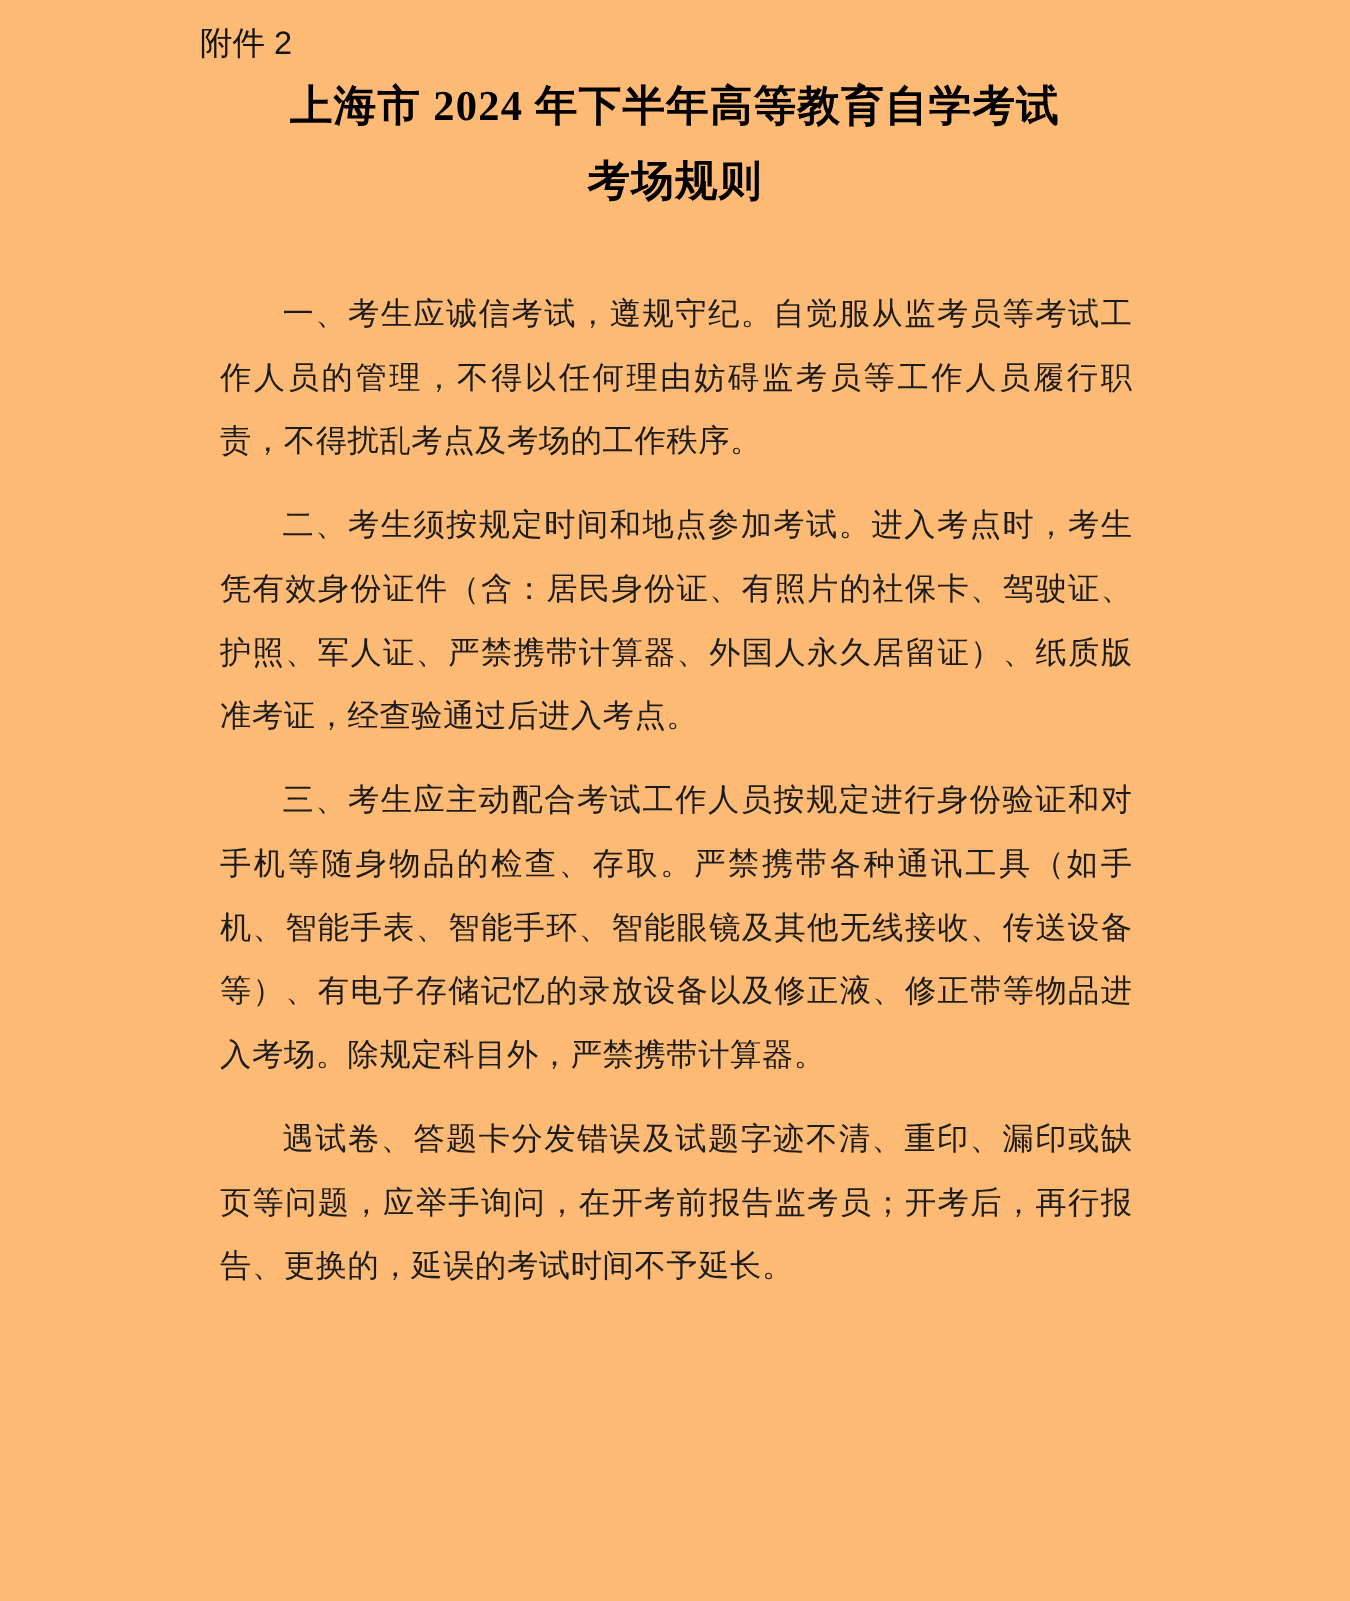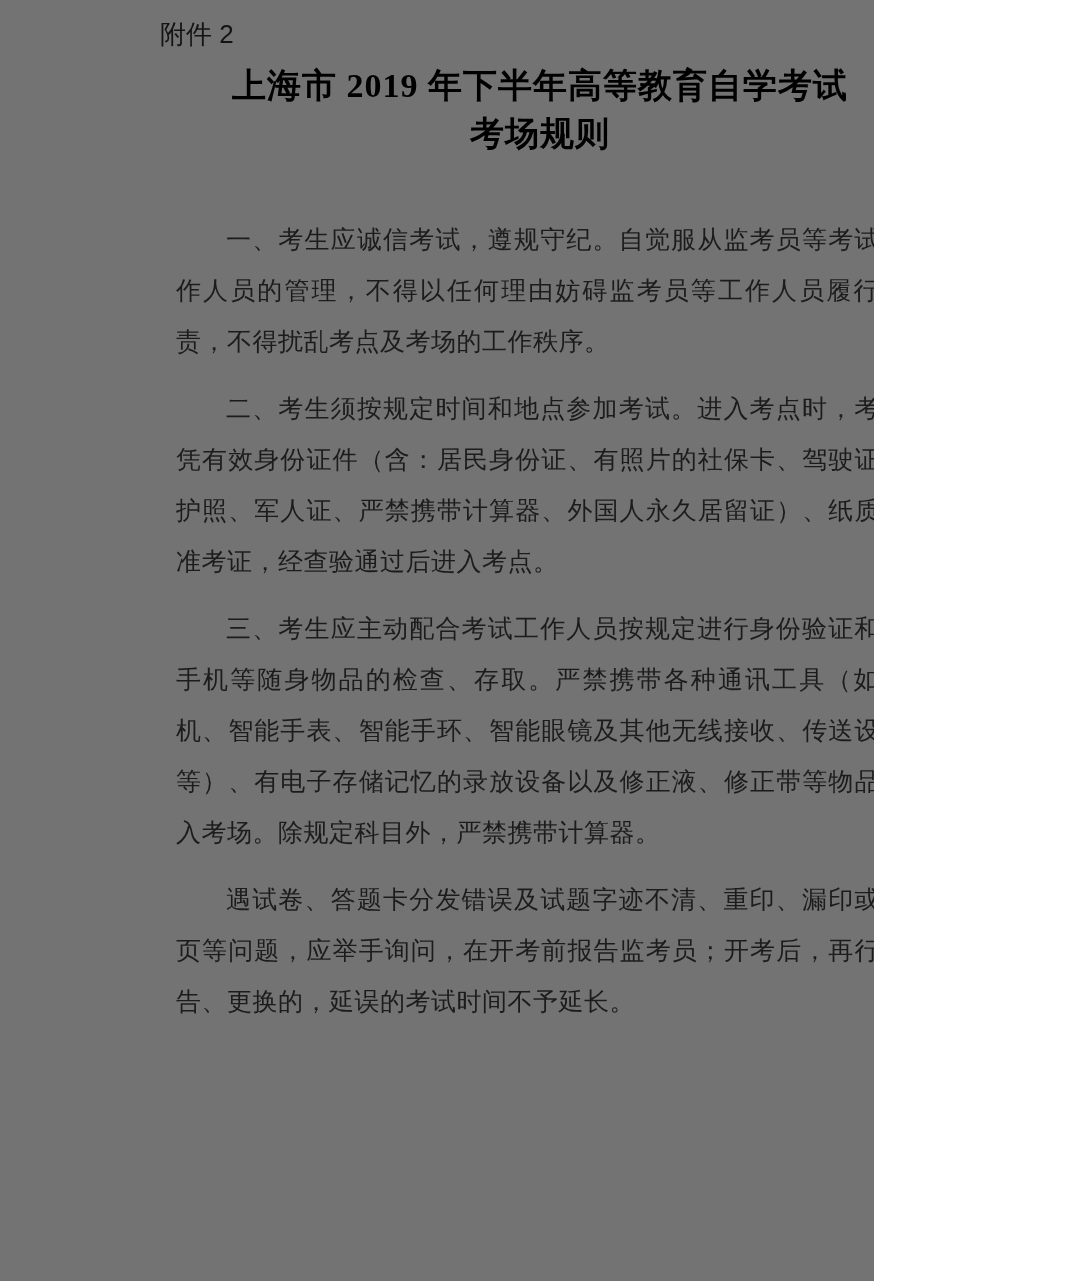--- a/index.html
+++ b/index.html
@@ -2,23 +2,23 @@
 <html><head>
 <meta charset="utf-8">
 <style>
   html, body {
     margin: 0;
     padding: 0;
     background: #ffffff;
   }
   .page {
     position: relative;
-    width: 874px;
+    width: 1080px;
     height: 1281px;
-    background: #737373;
+    background: #fdba74;
     overflow: hidden;
     font-family: "Liberation Serif", "DejaVu Serif", serif;
     color: #1f1f1f;
   }
   .attachment {
     margin: 14px 0 0 160px;
     font-size: 26px;
     line-height: 40px;
     font-family: "Liberation Sans", "DejaVu Sans", sans-serif;
     color: #141414;
@@ -33,20 +33,21 @@
     font-size: 34px;
     line-height: 48px;
     font-weight: bold;
     color: #000000;
     letter-spacing: 1px;
   }
   .title-line.first {
     margin-top: 8px;
   }
   .title-line.second {
+    margin-top: 12px;
   }
   .doc-body {
     width: 762px;
     margin: 56px 0 0 160px;
     font-size: 25px;
     line-height: 51px;
     letter-spacing: 0.5px;
     text-align: justify;
     text-align-last: left;
     word-break: break-all;
@@ -58,21 +59,21 @@
   }
 </style>
 </head>
 <body>
 
 <div class="page">
 
   <div class="attachment">附件 2</div>
 
   <div class="title-block">
-    <h1 class="title-line first">上海市 2019 年下半年高等教育自学考试</h1>
+    <h1 class="title-line first">上海市 2024 年下半年高等教育自学考试</h1>
     <h1 class="title-line second">考场规则</h1>
   </div>
 
   <div class="doc-body">
     <p>一、考生应诚信考试，遵规守纪。自觉服从监考员等考试工作人员的管理，不得以任何理由妨碍监考员等工作人员履行职责，不得扰乱考点及考场的工作秩序。</p>
     <p>二、考生须按规定时间和地点参加考试。进入考点时，考生凭有效身份证件（含：居民身份证、有照片的社保卡、驾驶证、护照、军人证、严禁携带计算器、外国人永久居留证）、纸质版准考证，经查验通过后进入考点。</p>
     <p>三、考生应主动配合考试工作人员按规定进行身份验证和对手机等随身物品的检查、存取。严禁携带各种通讯工具（如手机、智能手表、智能手环、智能眼镜及其他无线接收、传送设备等）、有电子存储记忆的录放设备以及修正液、修正带等物品进入考场。除规定科目外，严禁携带计算器。</p>
     <p>遇试卷、答题卡分发错误及试题字迹不清、重印、漏印或缺页等问题，应举手询问，在开考前报告监考员；开考后，再行报告、更换的，延误的考试时间不予延长。</p>
   </div>
 

